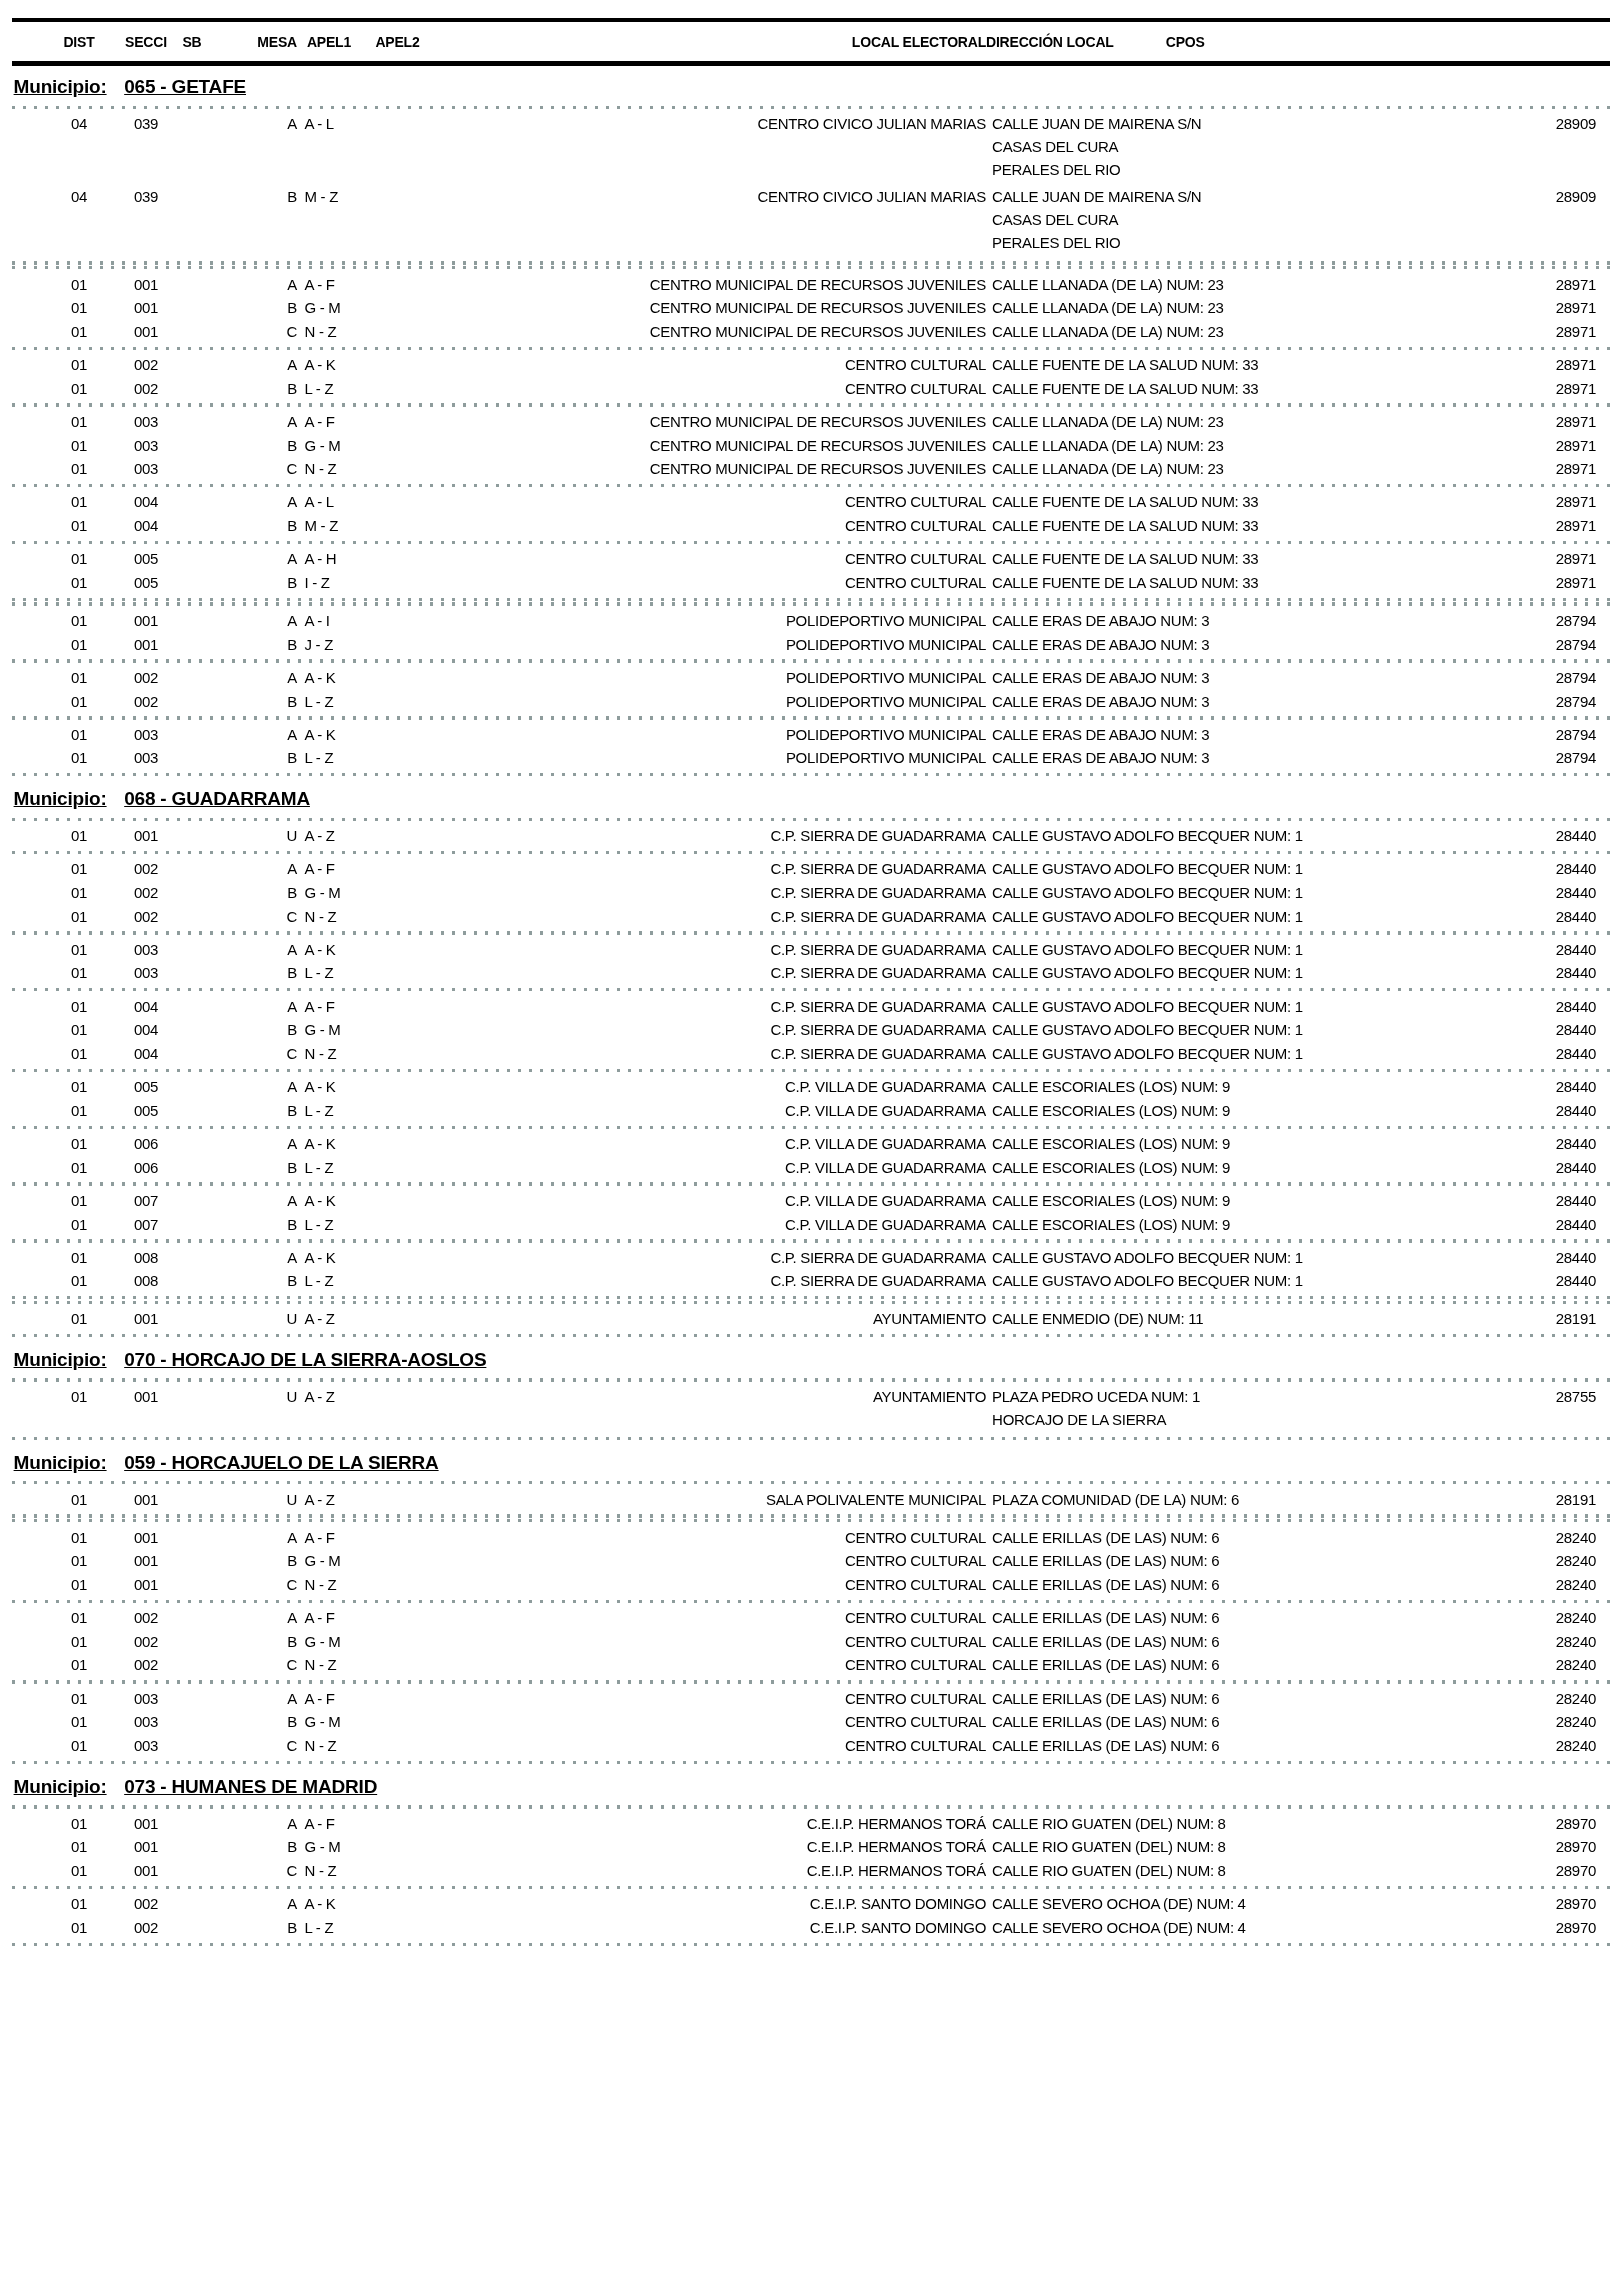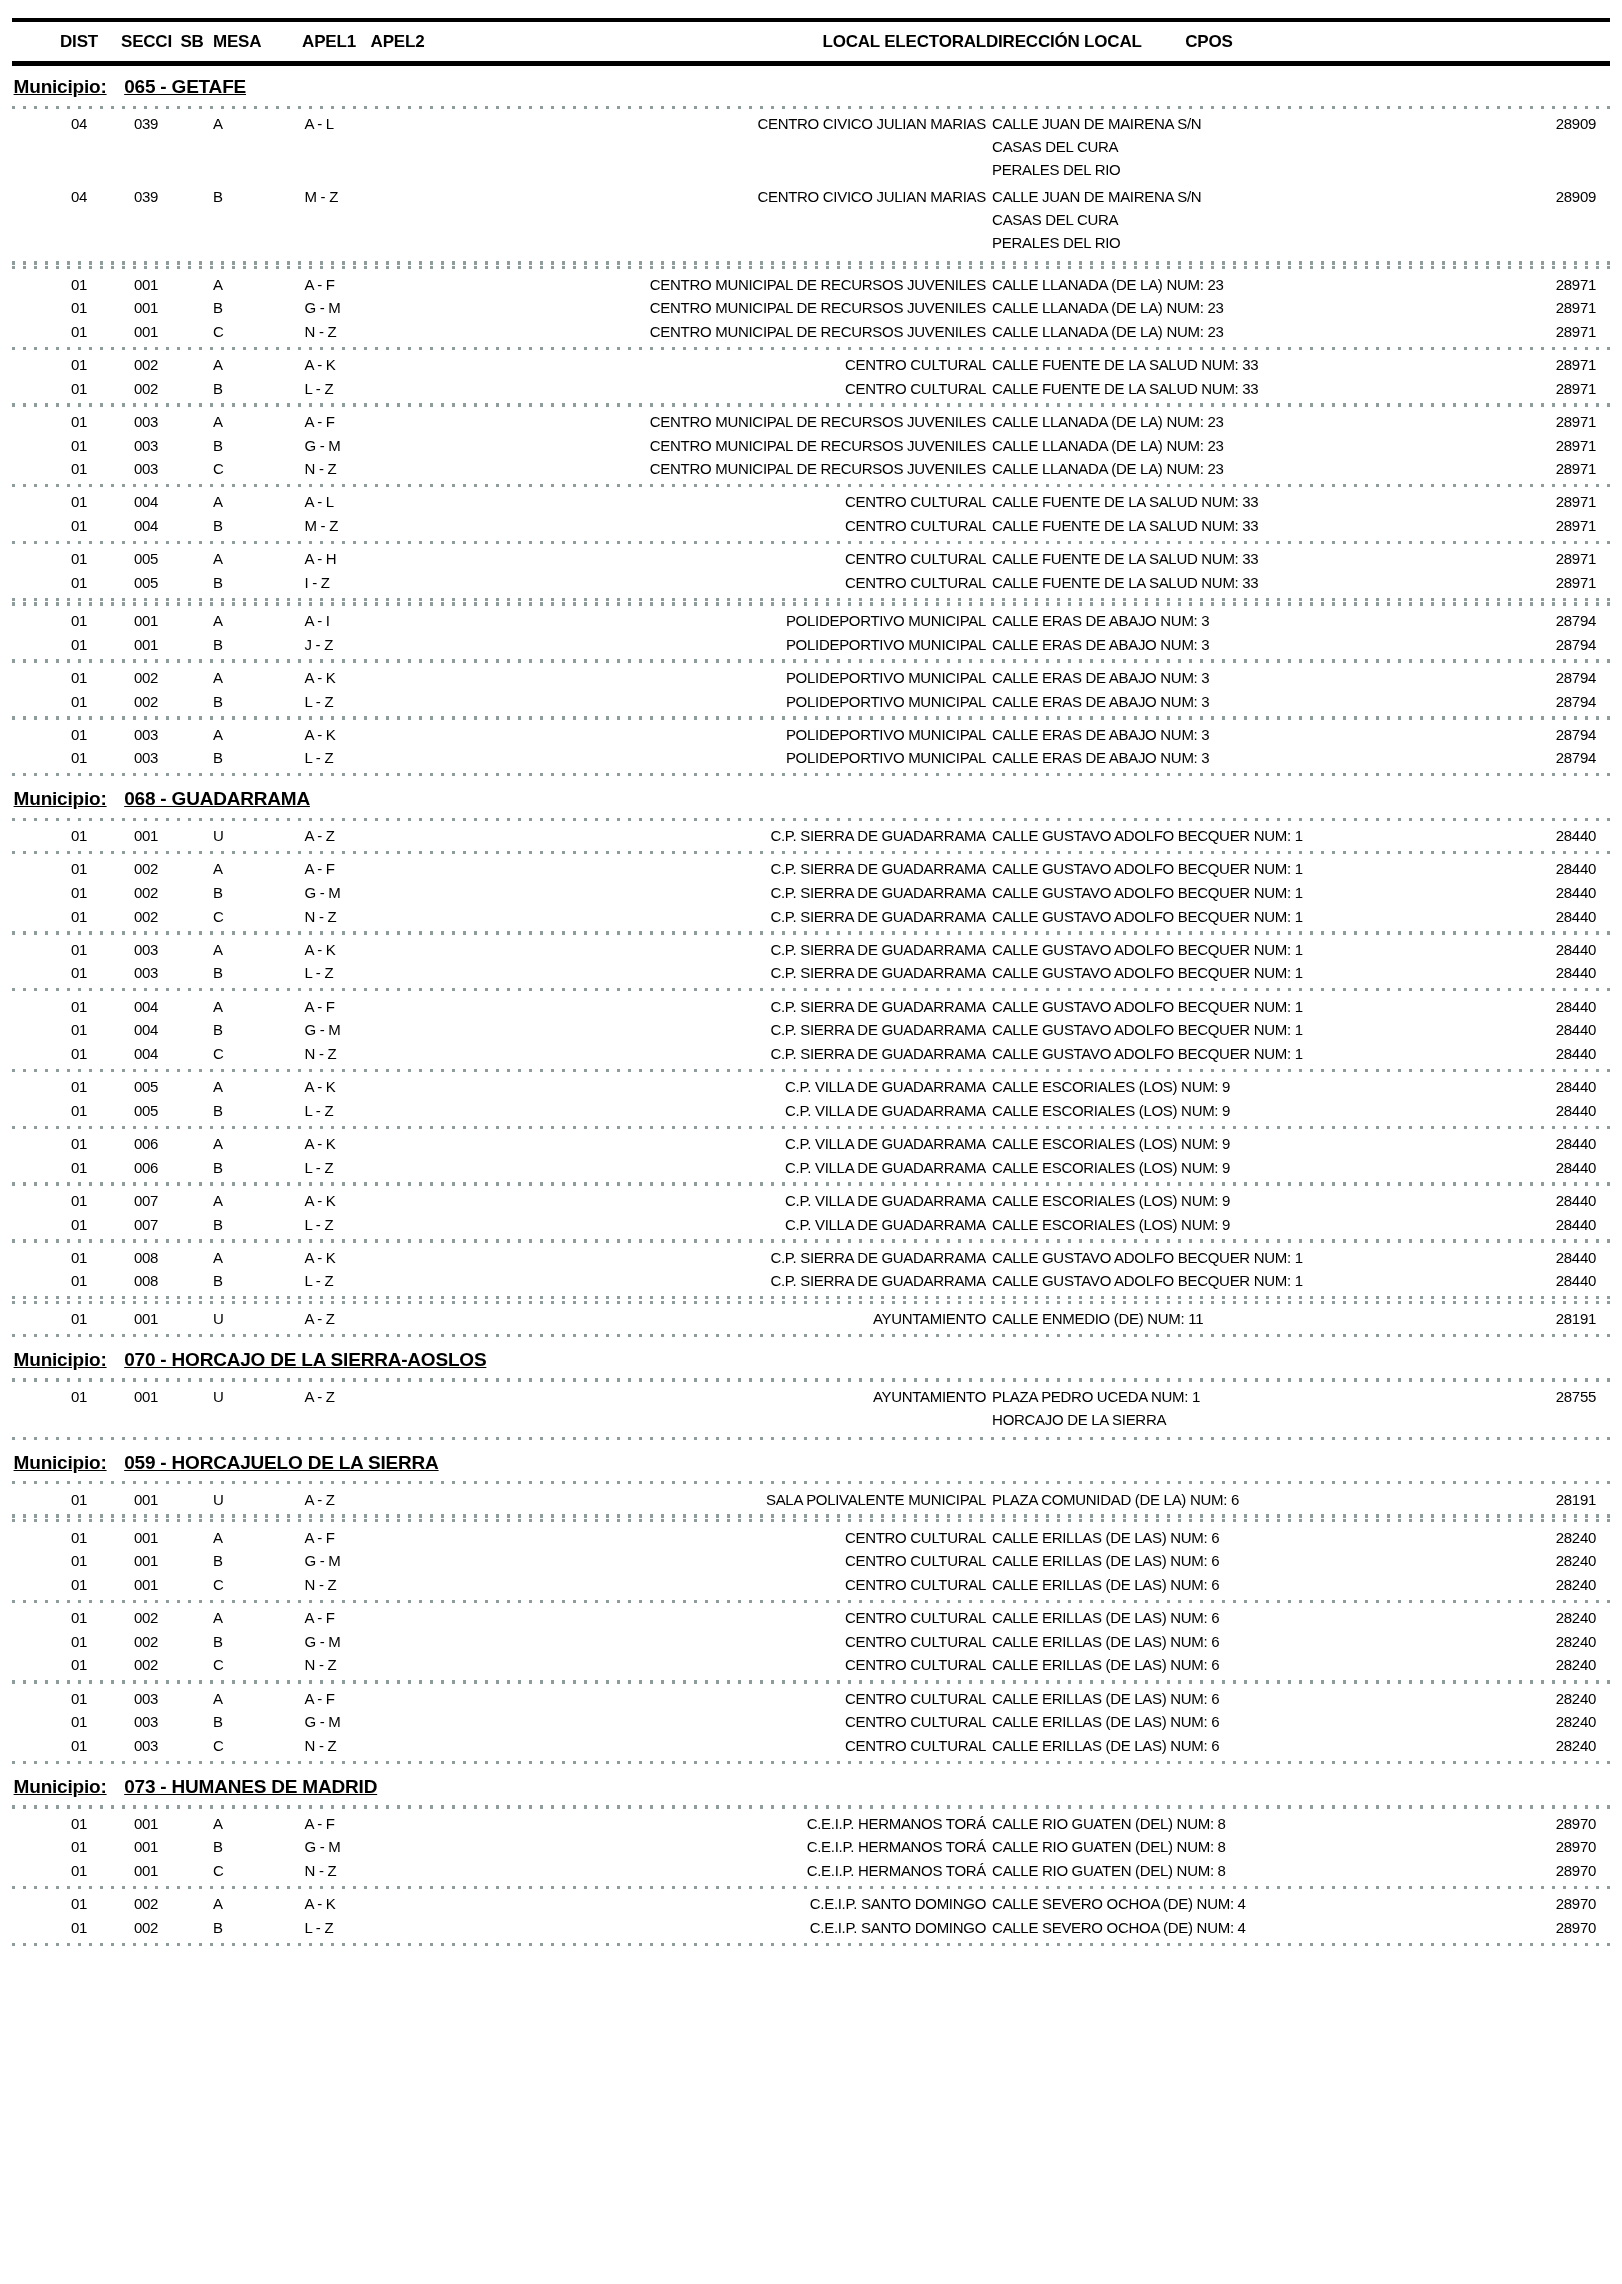--- a/index.html
+++ b/index.html
@@ -10,21 +10,21 @@
     color:var(--text,#000);
     font-family:"Liberation Sans",sans-serif;
     overflow:hidden;
   }
   .topspace{height:17.6px;}
   .rule{height:4.7px;background:var(--rule,#000);margin:0 12.2px;}
   .header-row{
     display:flex;align-items:center;
     height:39px;
     padding:0 26px 0 37px;
-    font-weight:bold;font-size:17px;letter-spacing:-0.2px;
+    font-weight:bold;font-size:14px;letter-spacing:-0.2px;
   }
   .dots{
     height:3.4px;margin:1.4px 12.2px;
     background-image:repeating-linear-gradient(to right,
       var(--divider,#8e9c9c) 0,var(--divider,#8e9c9c) 3.4px,
       transparent 3.4px,transparent 11px);
   }
   .muni{
     padding:10.2px 0 6.1px 13.6px;
     font-size:19px;font-weight:bold;letter-spacing:-0.2px;
@@ -38,21 +38,21 @@
     padding:0 26px 0 37px;
     font-size:15px;line-height:17.6px;letter-spacing:-0.3px;
     white-space:nowrap;
   }
   .row.tall3{margin-bottom:9.5px;}
   .row.tall2{margin-bottom:8.1px;}
   .c{box-sizing:border-box;flex:none;}
   .c-dist {width:84px;text-align:center;}
   .c-secci{width:50px;text-align:center;}
   .c-sb   {width:42px;text-align:center;}
-  .c-mesa {width:84px;text-align:left;}
+  .c-mesa {width:84px;text-align:right;}
   .c-apel1{width:64px;text-align:center;}
   .c-apel2{width:73px;text-align:center;}
   .c-apel {width:137px;text-align:left;padding-left:7.5px;}
   .c-local{width:552px;text-align:right;padding-left:6.1px;overflow:hidden;}
   .c-dir  {width:519px;text-align:left;padding-left:6.1px;overflow:hidden;}
   .c-cpos {width:91px;text-align:right;}
   .dir-line + .dir-line{margin-top:5.4px;}
 </style>
 </head>
 <body>

